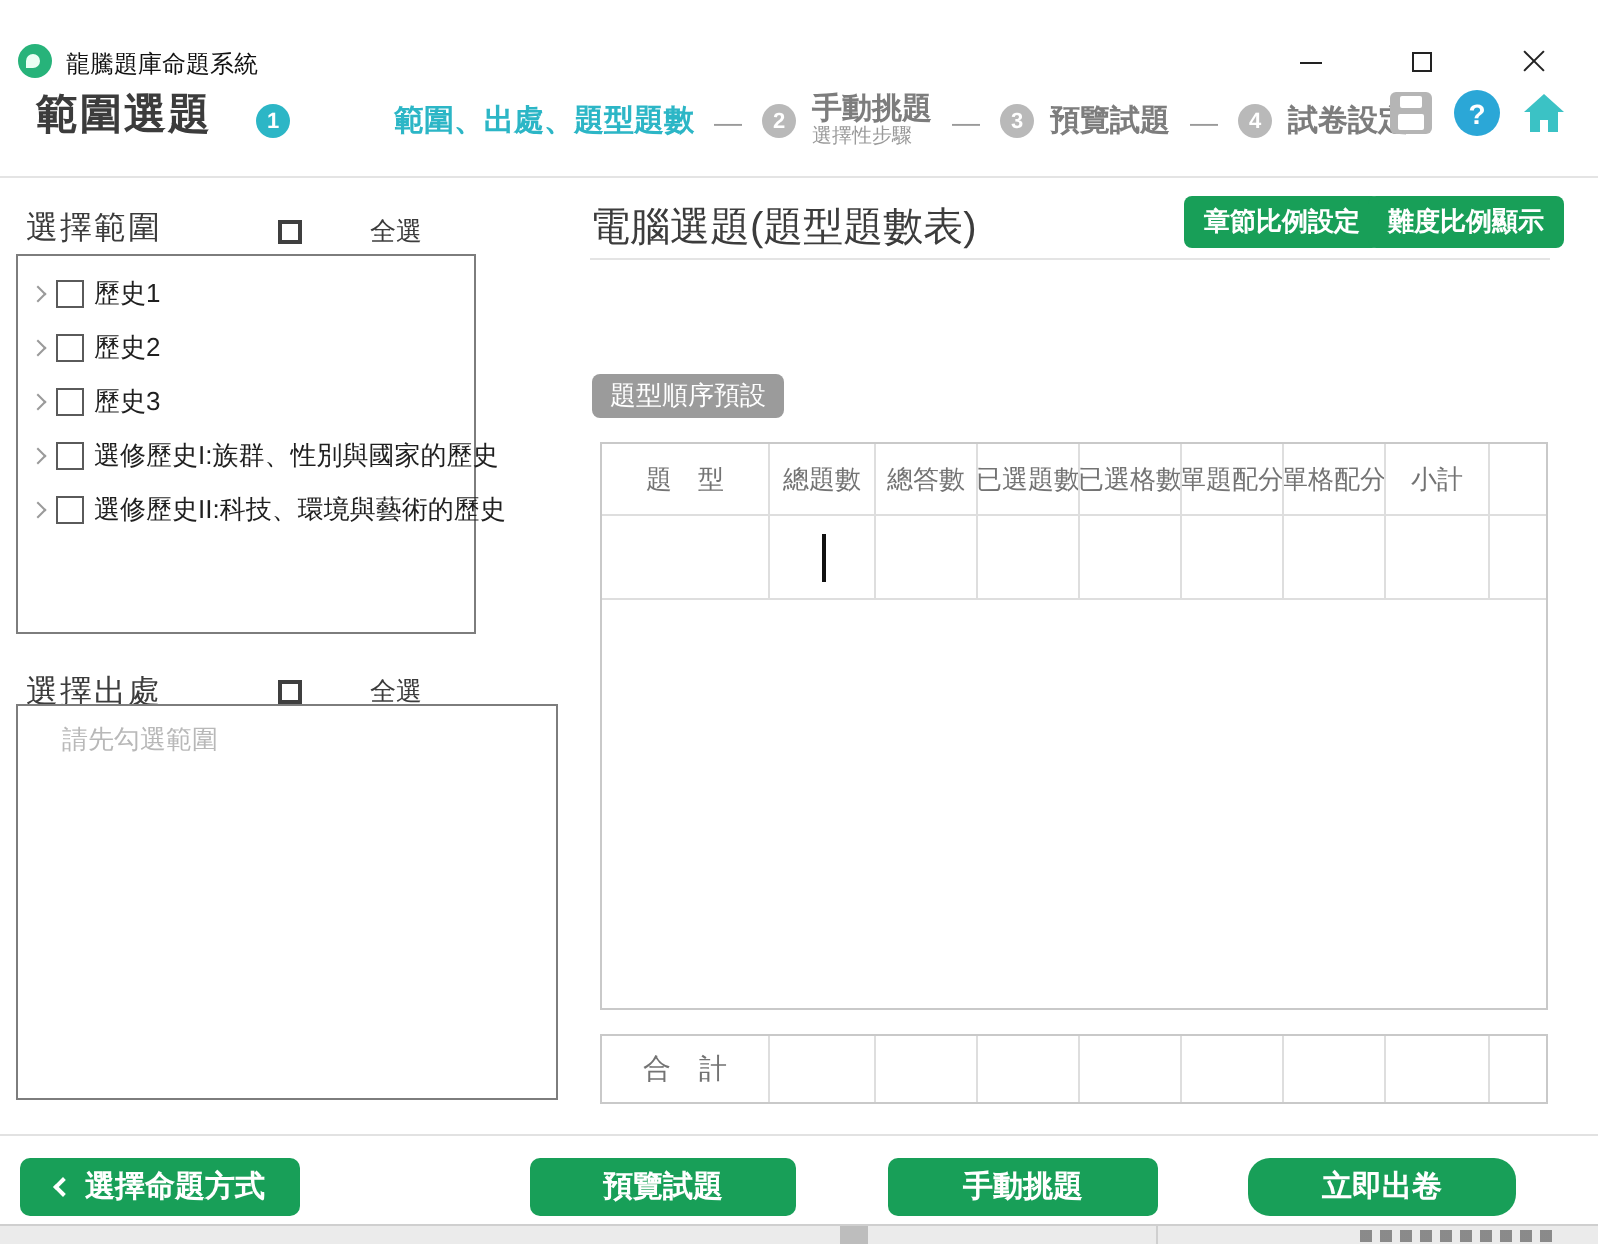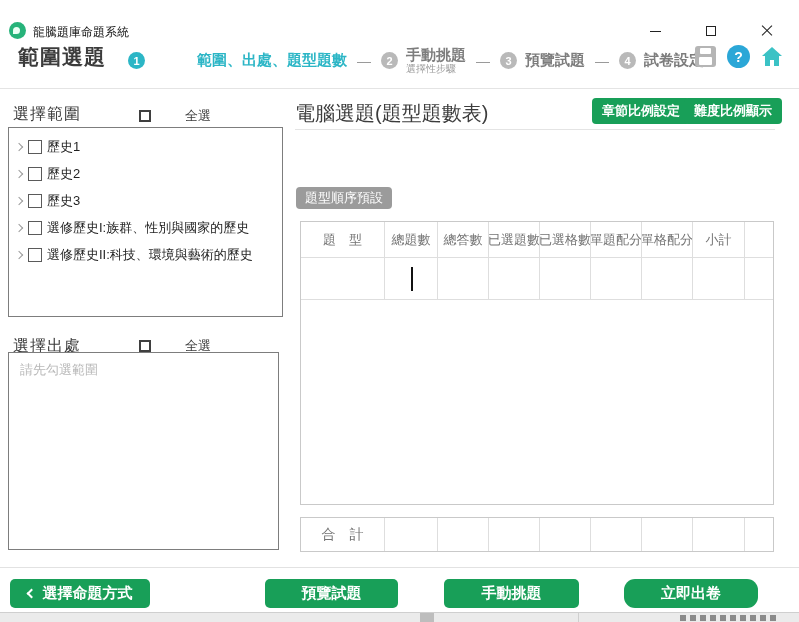--- a/index.html
+++ b/index.html
@@ -50,27 +50,27 @@
     border-left:10px solid transparent; border-right:10px solid transparent; border-bottom:9px solid #3bc2c5; }
   .home::after { content:""; position:absolute; left:4px; top:9px; width:14px; height:10px; background:#3bc2c5; }
   .home .door { content:""; position:absolute; left:9px; top:13px; width:4px; height:6px; background:#fff; z-index:2; }
   .hdr-divider { position:absolute; left:0; top:88px; width:799px; height:0; border-top:1px solid #e4e4e4; }
 
   
   .section-heading { position:absolute; font-size:16px; color:#3c3c3c; letter-spacing:1px; }
   .select-all { position:absolute; display:flex; align-items:center; gap:5px; cursor:pointer; }
   .cb-small { width:12px; height:12px; border:2px solid #3f3f3f; background:#fff; display:inline-block; }
   .select-all span.lbl { font-size:13px; color:#3c3c3c;margin-left:29px; }
-  .tree-box { position:absolute; left:8px; top:127px; width:275px; height:190px; border:1px solid #7d7d7d; background:#fff; padding:5px 2px; }
+  .tree-box { position:absolute; left:8px; top:127px; width:230px; height:190px; border:1px solid #7d7d7d; background:#fff; padding:5px 2px; }
   .tree-item { display:flex; align-items:center; height:27px; cursor:pointer; }
   .chev { width:6px; height:6px; border-top:1.6px solid #9a9a9a; border-right:1.6px solid #9a9a9a;
     transform:rotate(45deg); margin:0 6px 0 5px; flex:0 0 auto; }
   .cb-tree { width:14px; height:14px; border:1px solid #5a5a5a; background:#fff; margin-right:5px; flex:0 0 auto; }
   .tree-item .lbl { font-size:13px; color:#1f1f1f; white-space:nowrap; }
-  .source-box { position:absolute; left:8px; top:352px; width:271px; height:198px; border:1px solid #7d7d7d; background:#fff; padding:8px 11px; }
+  .source-box { position:absolute; left:8px; top:352px; width:271px; height:198px; border:1px solid #7d7d7d; background:#fff; padding:8px 22px; }
   .placeholder { font-size:13px; color:#b8b8b8; }
 
   
   .panel-title { position:absolute; left:295px; top:100px; font-size:20px; color:#3c3c3c; }
   .btn-green-sm { position:absolute; top:98px; height:26px; padding:0 10px; background:#189f58; border:none;
     border-radius:4px; color:#fff; font-size:13px; font-weight:700; cursor:pointer; display:flex; align-items:center; }
   .btn-chapter { left:592px; } .btn-difficulty { left:684px; }
   .panel-divider { position:absolute; left:295px; top:129px; width:480px; border-top:1px solid #e4e4e4; }
   .btn-type-order { position:absolute; left:296px; top:187px; height:22px; padding:0 9px; background:#9b9b9b;
     border:none; border-radius:4px; color:#fff; font-size:13px; cursor:pointer; display:flex; align-items:center; }

